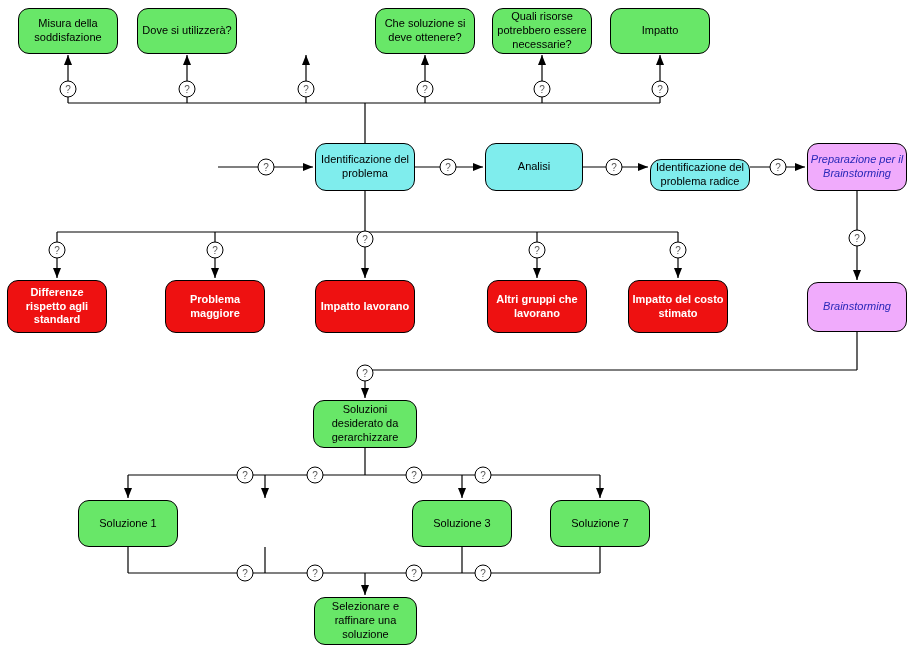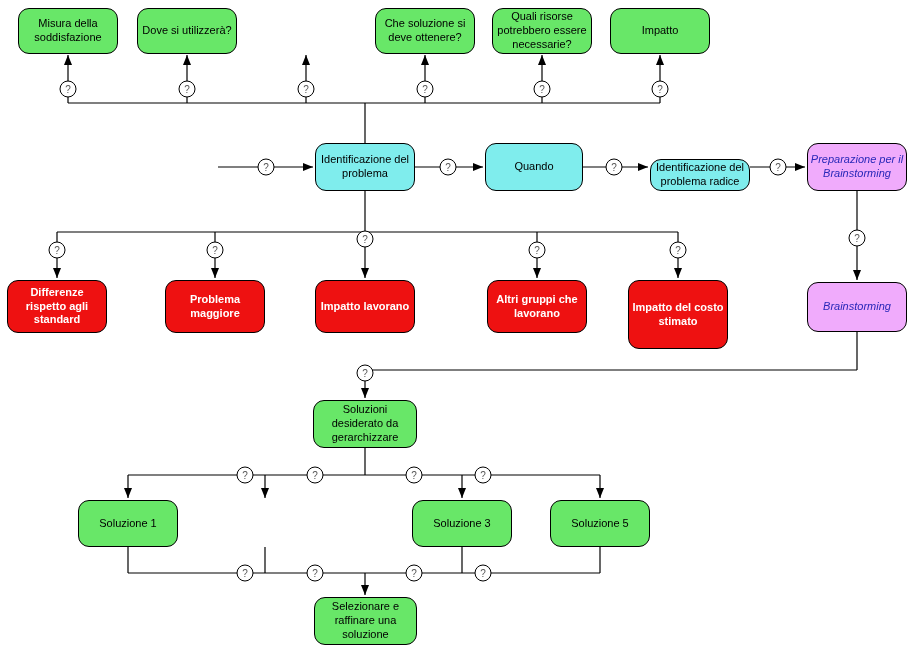--- a/index.html
+++ b/index.html
@@ -78,36 +78,36 @@
     </g>
   </svg>
 
   <div class="node green" style="left:18px;top:8px;width:100px;height:46px">Misura della soddisfazione</div>
   <div class="node green" style="left:137px;top:8px;width:100px;height:46px">Dove si utilizzerà?</div>
   <div class="node green" style="left:375px;top:8px;width:100px;height:46px">Che soluzione si deve ottenere?</div>
   <div class="node green" style="left:492px;top:8px;width:100px;height:46px">Quali risorse potrebbero essere necessarie?</div>
   <div class="node green" style="left:610px;top:8px;width:100px;height:46px">Impatto</div>
 
   <div class="node cyan" style="left:315px;top:143px;width:100px;height:48px">Identificazione del problema</div>
-  <div class="node cyan" style="left:485px;top:143px;width:98px;height:48px">Quando</div>
+  <div class="node cyan" style="left:485px;top:143px;width:98px;height:48px">Analisi</div>
   <div class="node cyan" style="left:650px;top:159px;width:100px;height:32px">Identificazione del problema radice</div>
   <div class="node yellow" style="left:807px;top:143px;width:100px;height:48px">Preparazione per il Brainstorming</div>
 
   <div class="node red" style="left:7px;top:280px;width:100px;height:53px">Differenze rispetto agli standard</div>
   <div class="node red" style="left:165px;top:280px;width:100px;height:53px">Problema maggiore</div>
   <div class="node red" style="left:315px;top:280px;width:100px;height:53px">Impatto lavorano</div>
   <div class="node red" style="left:487px;top:280px;width:100px;height:53px">Altri gruppi che lavorano</div>
-  <div class="node red" style="left:628px;top:280px;width:100px;height:69px">Impatto del costo stimato</div>
+  <div class="node red" style="left:628px;top:280px;width:100px;height:53px">Impatto del costo stimato</div>
 
   <div class="node yellow" style="left:807px;top:282px;width:100px;height:50px">Brainstorming</div>
 
   <div class="node green" style="left:313px;top:400px;width:104px;height:48px">Soluzioni desiderato da gerarchizzare</div>
   <div class="node green" style="left:78px;top:500px;width:100px;height:47px">Soluzione 1</div>
   <div class="node green" style="left:412px;top:500px;width:100px;height:47px">Soluzione 3</div>
-  <div class="node green" style="left:550px;top:500px;width:100px;height:47px">Soluzione 5</div>
+  <div class="node green" style="left:550px;top:500px;width:100px;height:47px">Soluzione 7</div>
   <div class="node green" style="left:314px;top:597px;width:103px;height:48px">Selezionare e raffinare una soluzione</div>
 
   <div class="q" style="left:68px;top:89px">?</div>
   <div class="q" style="left:187px;top:89px">?</div>
   <div class="q" style="left:306px;top:89px">?</div>
   <div class="q" style="left:425px;top:89px">?</div>
   <div class="q" style="left:542px;top:89px">?</div>
   <div class="q" style="left:660px;top:89px">?</div>
   <div class="q" style="left:266px;top:167px">?</div>
   <div class="q" style="left:448px;top:167px">?</div>

